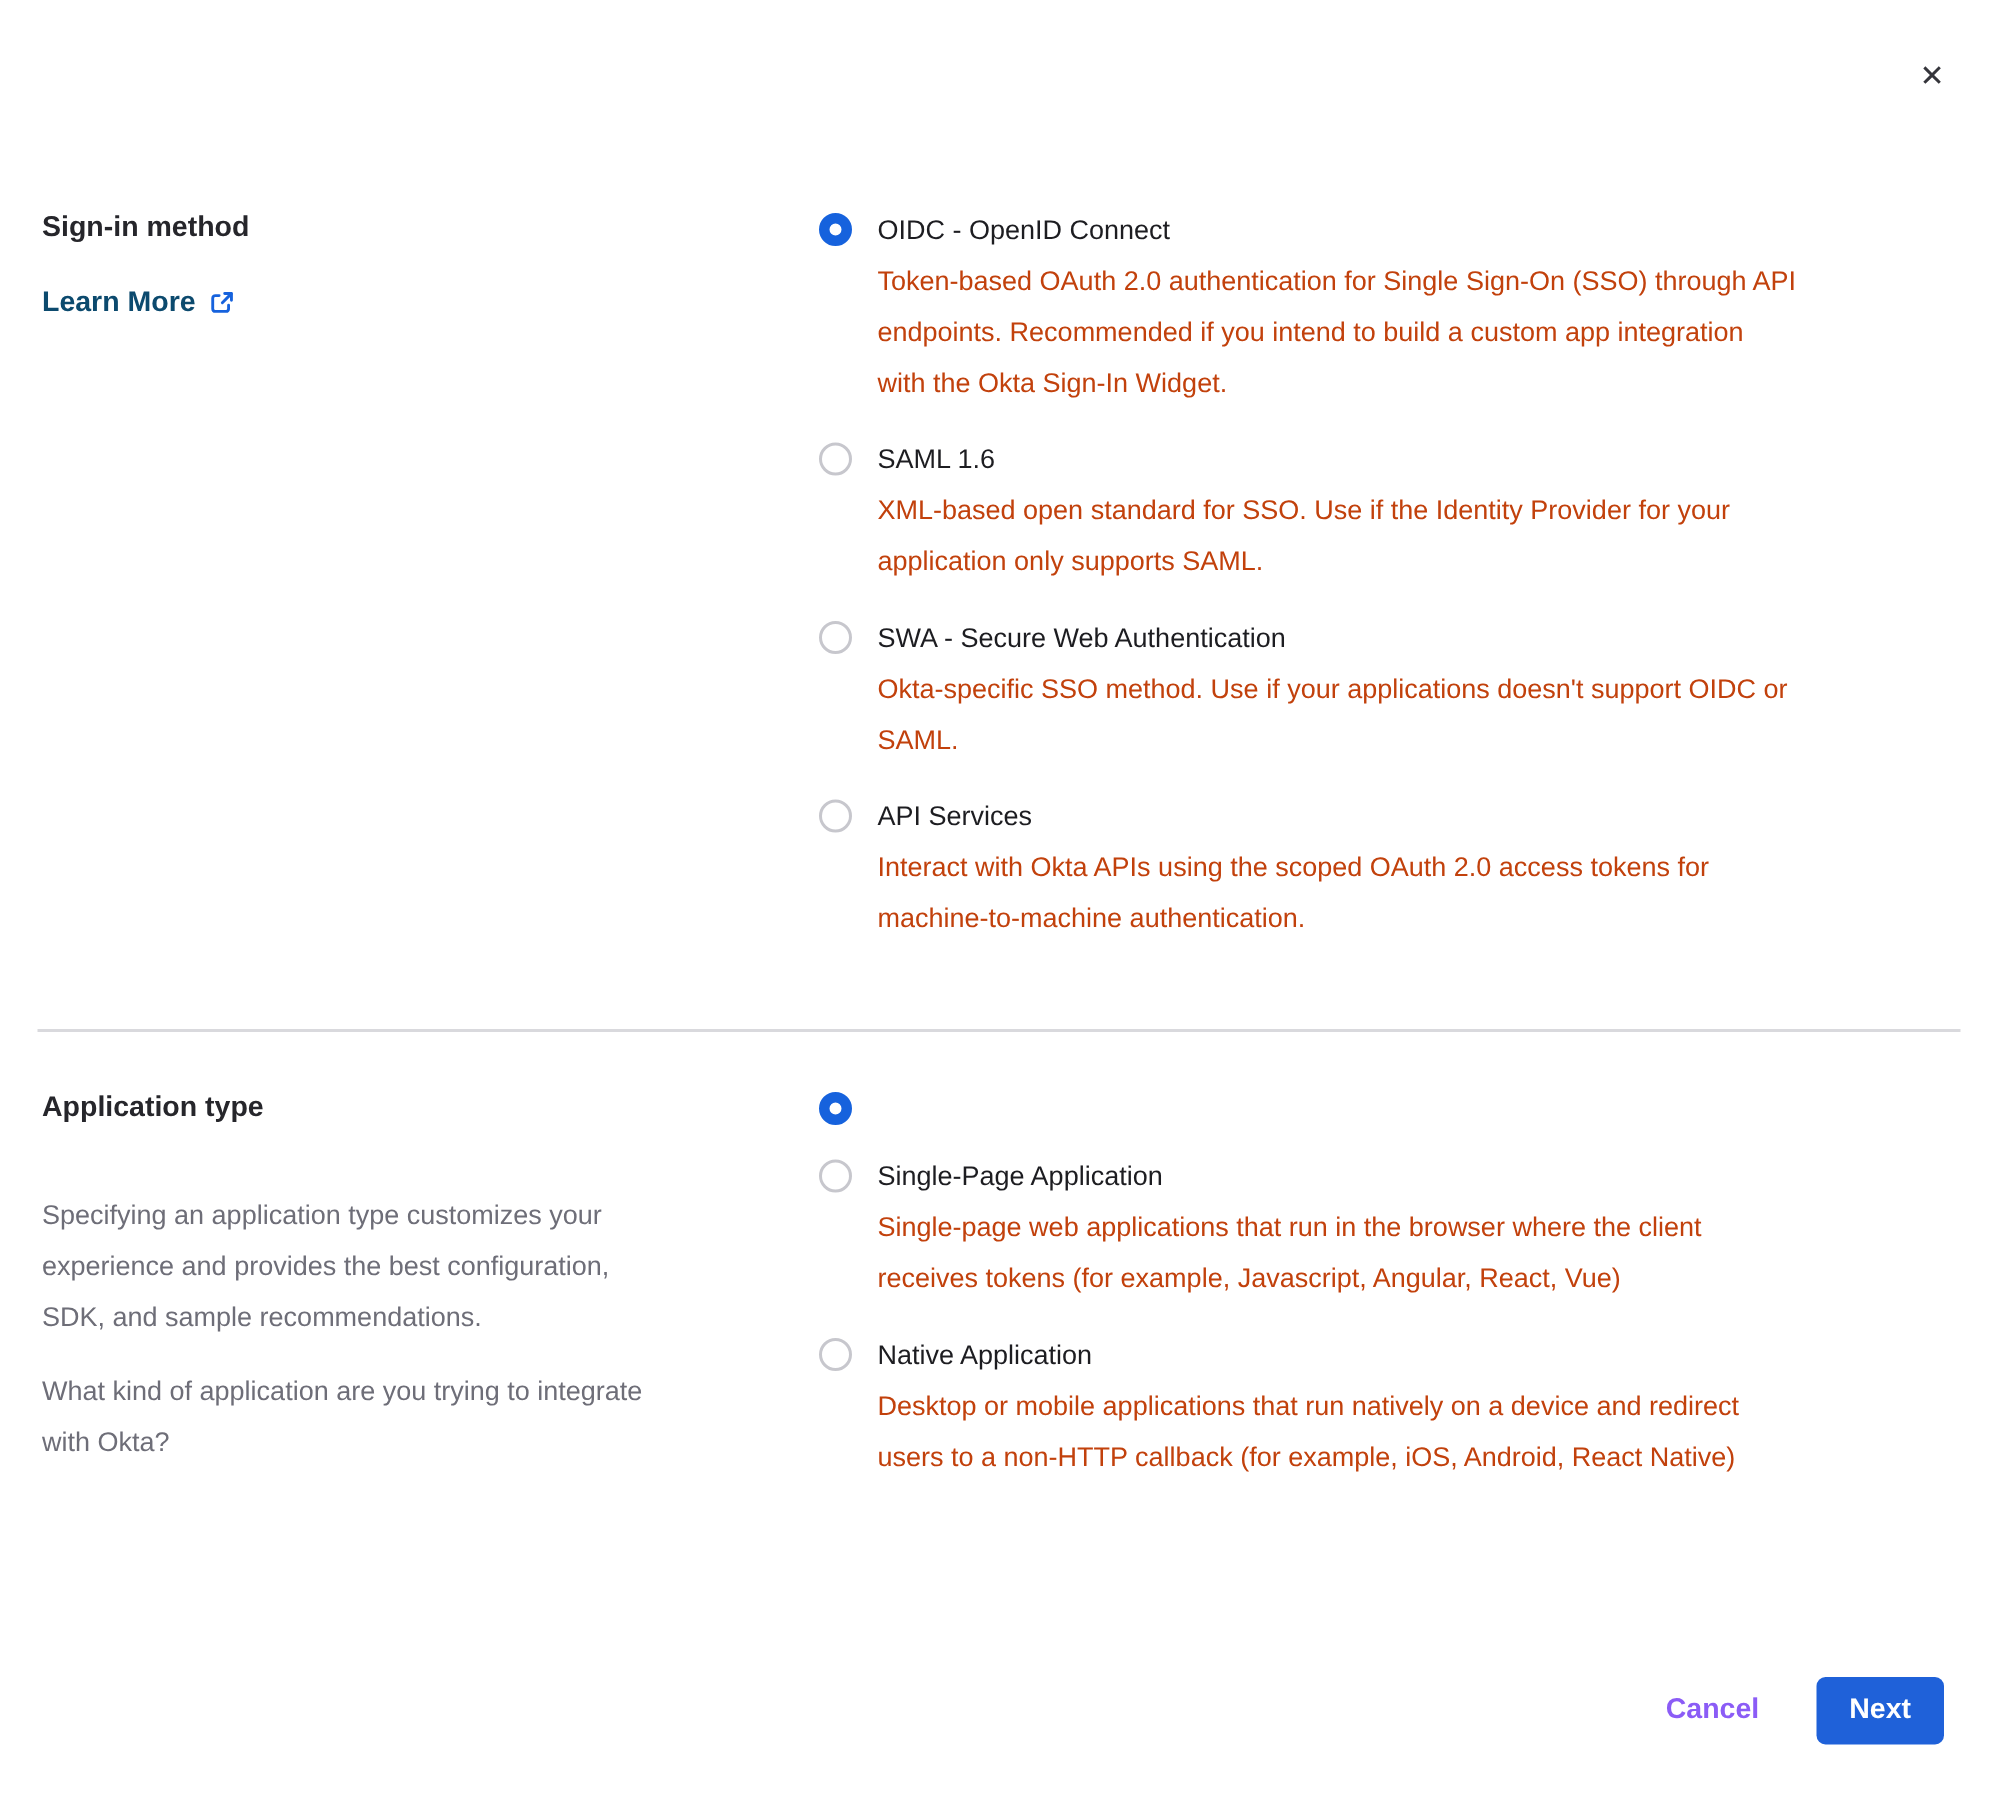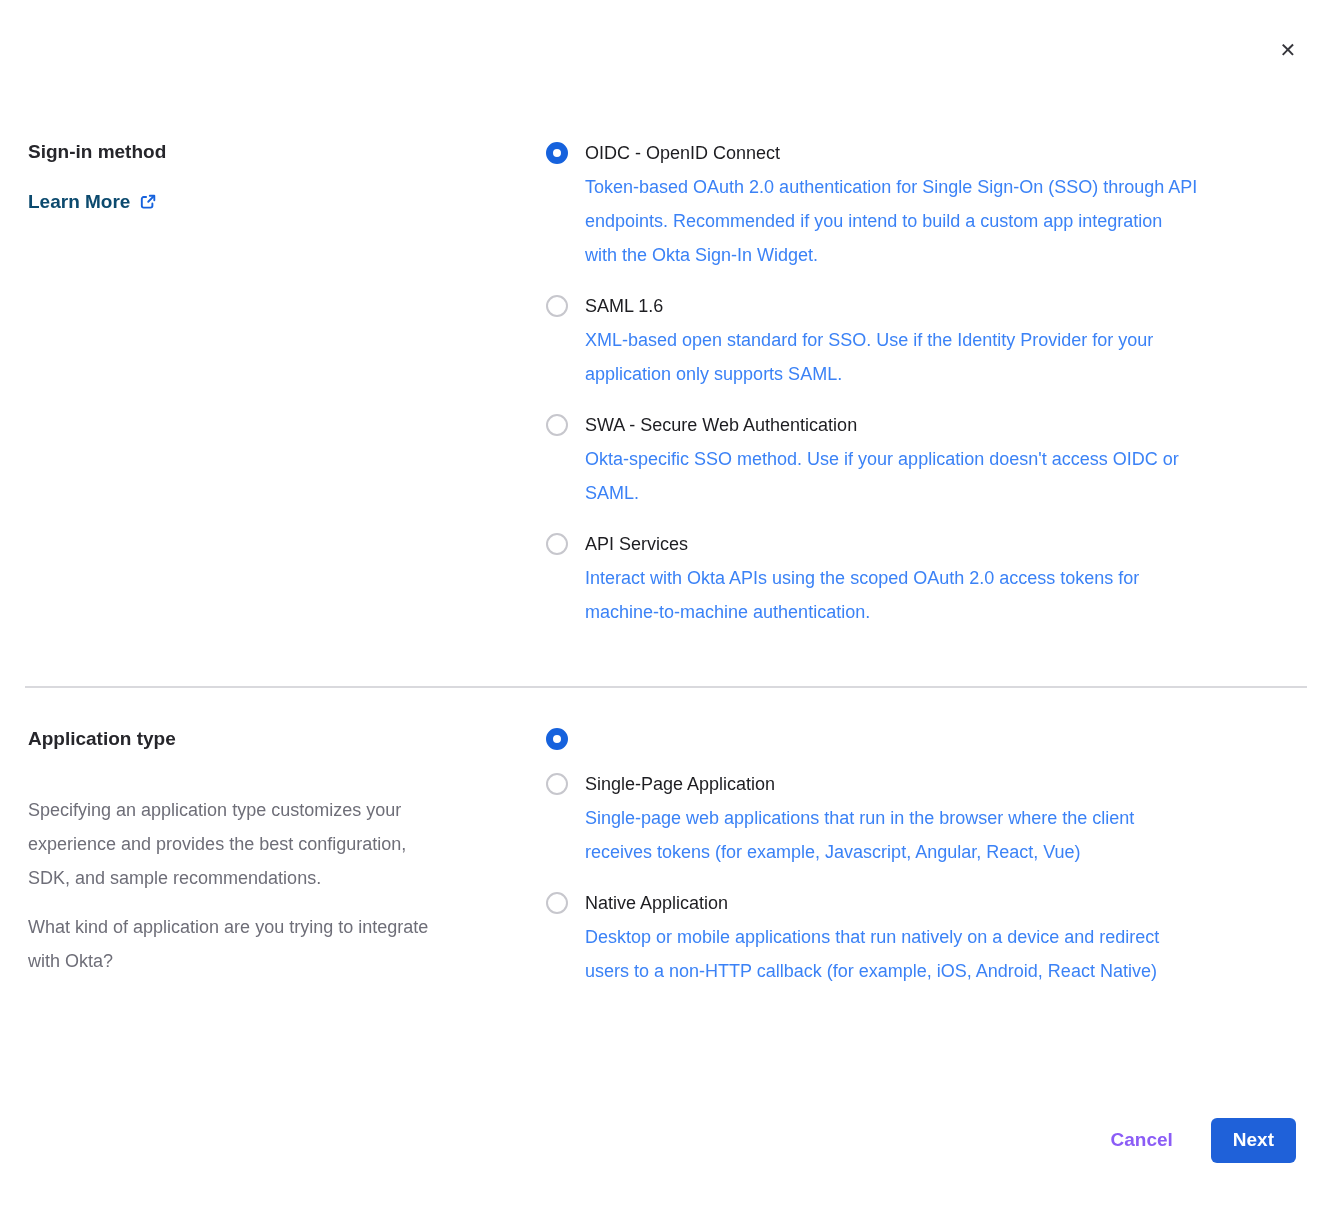--- a/index.html
+++ b/index.html
@@ -46,21 +46,21 @@
   .option{display:flex;gap:17px;margin-bottom:17px;}
   .option:last-child{margin-bottom:0;}
   .radio{
     width:22px;height:22px;flex:none;margin-top:6px;
     border-radius:50%;border:2px solid #c7c7cd;background:#fff;
     box-sizing:border-box;cursor:pointer;
   }
   .radio.on{border:7px solid #1662dd;}
   .option-text{min-width:0;}
   .option-label{font-size:18px;line-height:34px;color:#1d1d21;cursor:pointer;}
-  .option-desc{font-size:18px;line-height:34px;color:#3b82f6;white-space:pre-line;}
+  .option-desc{font-size:18px;line-height:34px;color:#c2410c;white-space:pre-line;}
 
   
   .footer{
     position:absolute;top:1115px;right:36px;height:50px;
     display:flex;align-items:center;gap:38px;
   }
   .cancel-link{
     font-size:19px;font-weight:700;color:#8b5cf6;cursor:pointer;text-decoration:none;
   }
   .next-btn{
@@ -109,21 +109,21 @@
         <div class="option-label">SAML 1.6</div>
         <div class="option-desc">XML-based open standard for SSO. Use if the Identity Provider for your
 application only supports SAML.</div>
       </div>
     </div>
 
     <div class="option">
       <span class="radio"></span>
       <div class="option-text">
         <div class="option-label">SWA - Secure Web Authentication</div>
-        <div class="option-desc">Okta-specific SSO method. Use if your application doesn't access OIDC or
+        <div class="option-desc">Okta-specific SSO method. Use if your applications doesn't support OIDC or
 SAML.</div>
       </div>
     </div>
 
     <div class="option">
       <span class="radio"></span>
       <div class="option-text">
         <div class="option-label">API Services</div>
         <div class="option-desc">Interact with Okta APIs using the scoped OAuth 2.0 access tokens for
 machine-to-machine authentication.</div>

